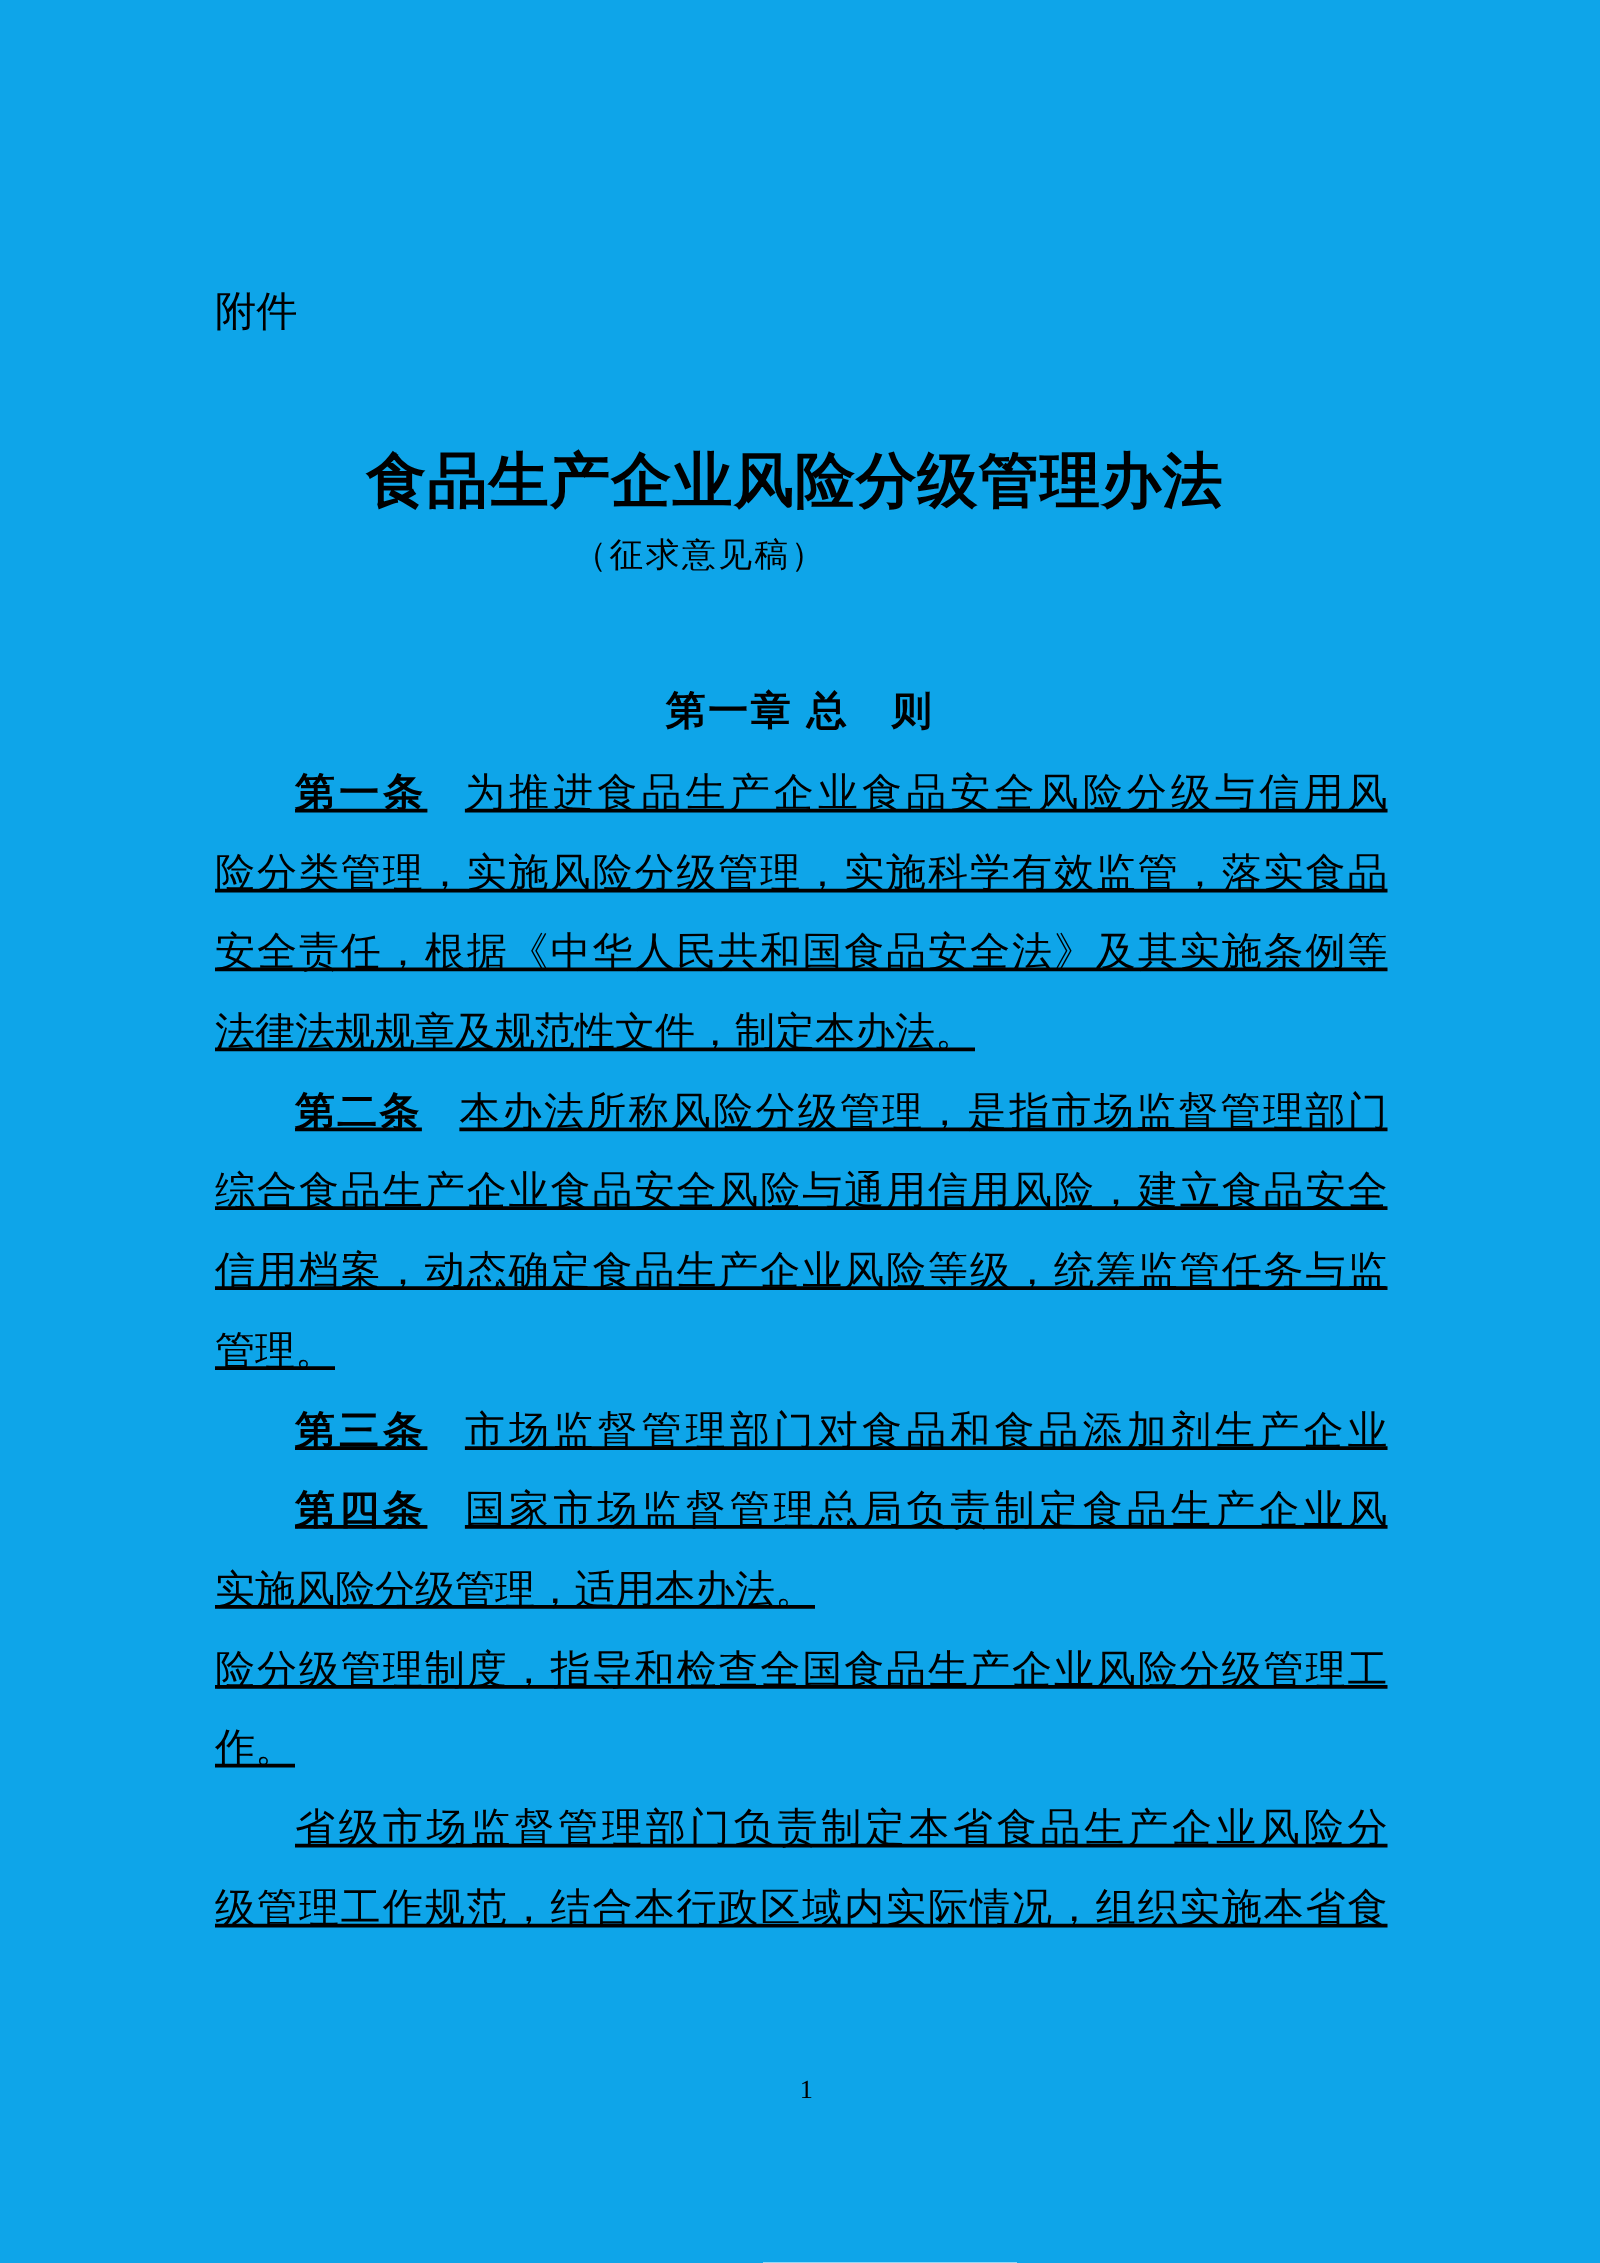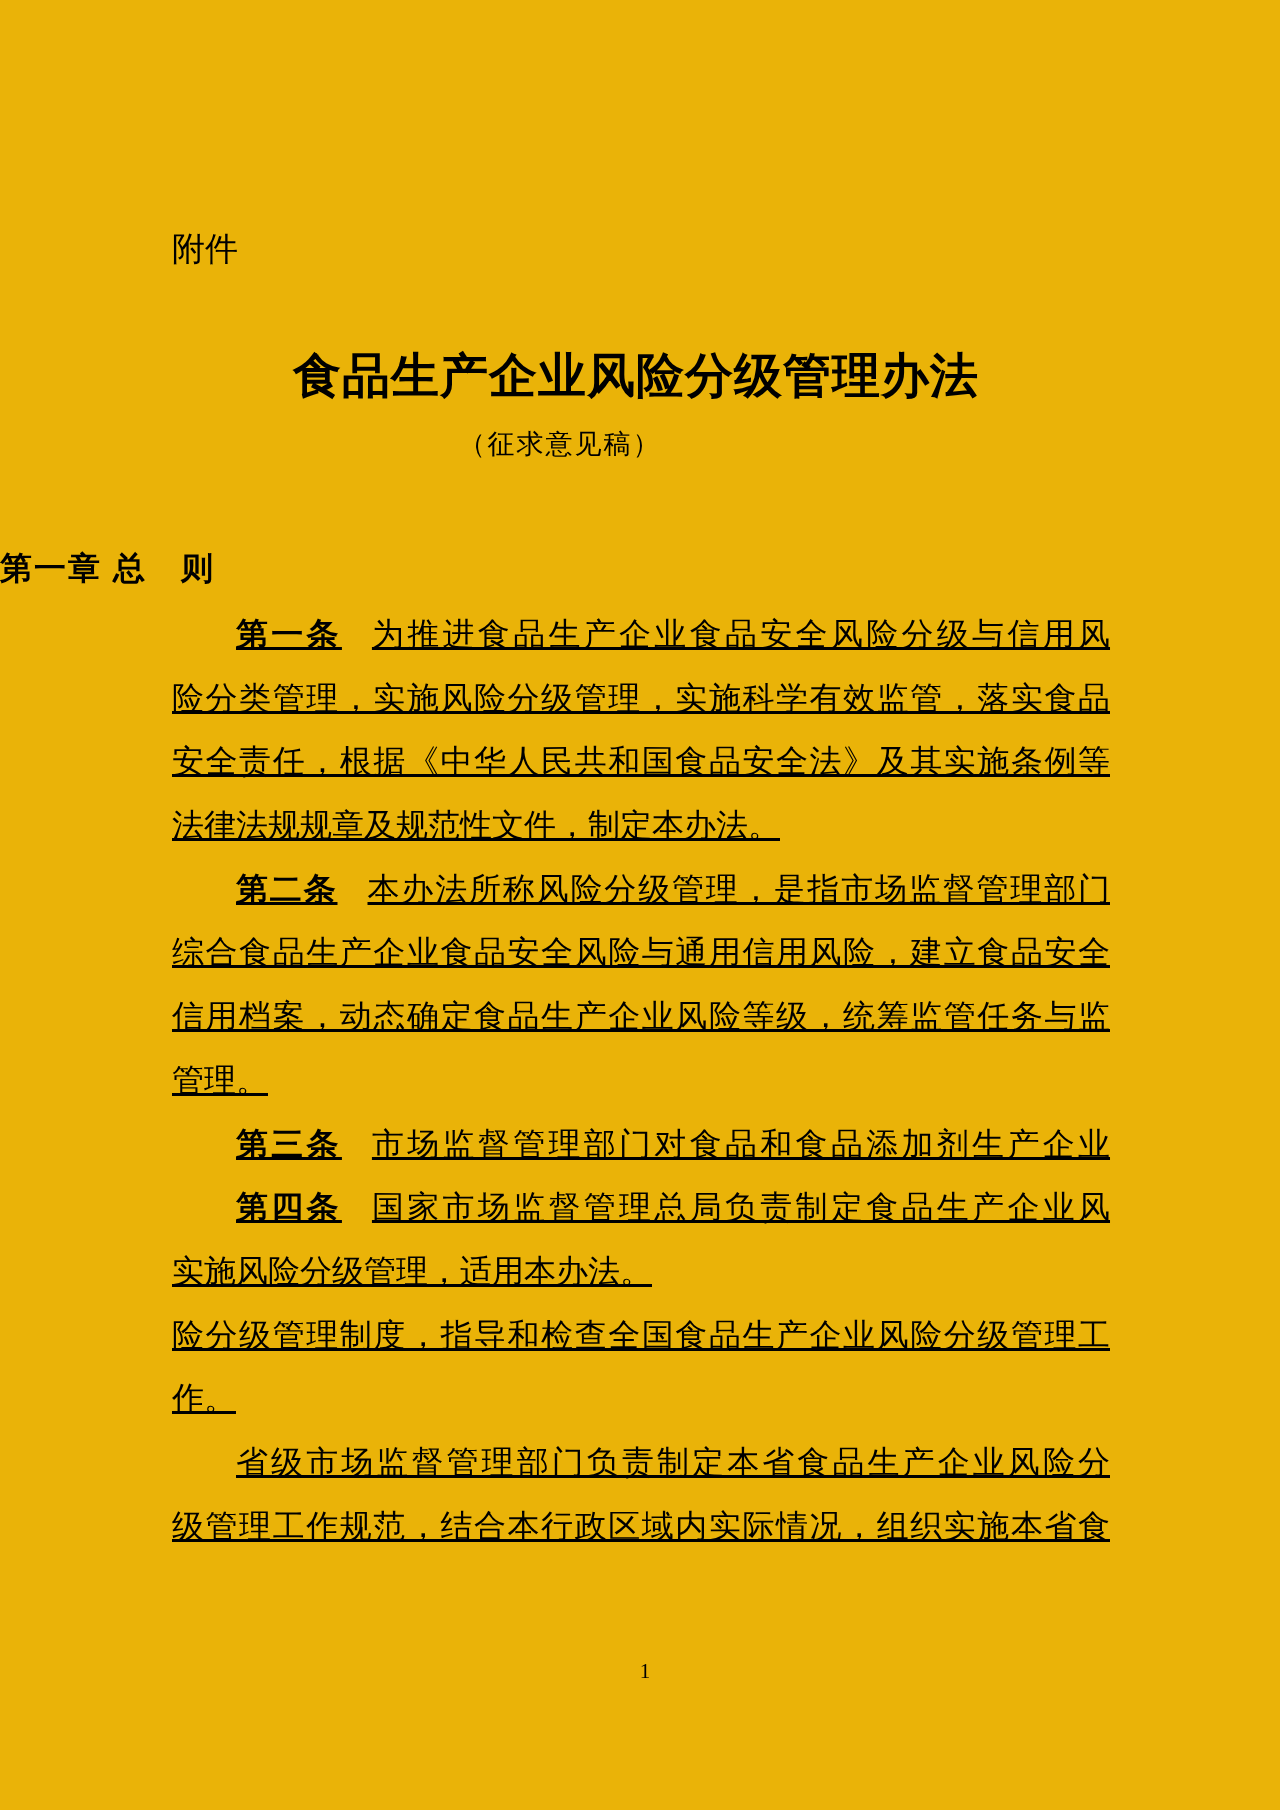--- a/index.html
+++ b/index.html
@@ -4,38 +4,38 @@
 <style>
   html, body {
     margin: 0;
     padding: 0;
     background: #ffffff;
   }
   .page {
     position: relative;
     width: 1280px;
     height: 1810px;
-    background: #eab308;
+    background: #0ea5e9;
     color: #000000;
     overflow: hidden;
     font-family: "Liberation Serif", "DejaVu Serif", serif;
   }
   .attachment-label {
     position: absolute;
     left: 172px;
     top: 231px;
     font-family: "Liberation Sans", "DejaVu Sans", sans-serif;
     font-size: 33px;
     line-height: 36px;
     color: #000;
   }
   .doc-title {
     position: absolute;
     left: 0;
-    top: 350px;
+    top: 360px;
     width: 1272px;
     text-align: center;
     font-family: "Liberation Serif", "DejaVu Serif", serif;
     font-weight: 700;
     font-size: 48px;
     line-height: 52px;
     letter-spacing: 1px;
     color: #000;
   }
   .doc-subtitle {
@@ -48,20 +48,21 @@
     font-size: 27px;
     line-height: 30px;
     letter-spacing: 2px;
     color: #000;
   }
   .chapter-heading {
     position: absolute;
     left: 0;
     top: 550px;
     width: 1280px;
+    text-align: center;
     font-family: "Liberation Sans", "DejaVu Sans", sans-serif;
     font-weight: 700;
     font-size: 32px;
     line-height: 36px;
     letter-spacing: 2px;
     white-space: pre-wrap;
     color: #000;
   }
   .body-text {
     position: absolute;

